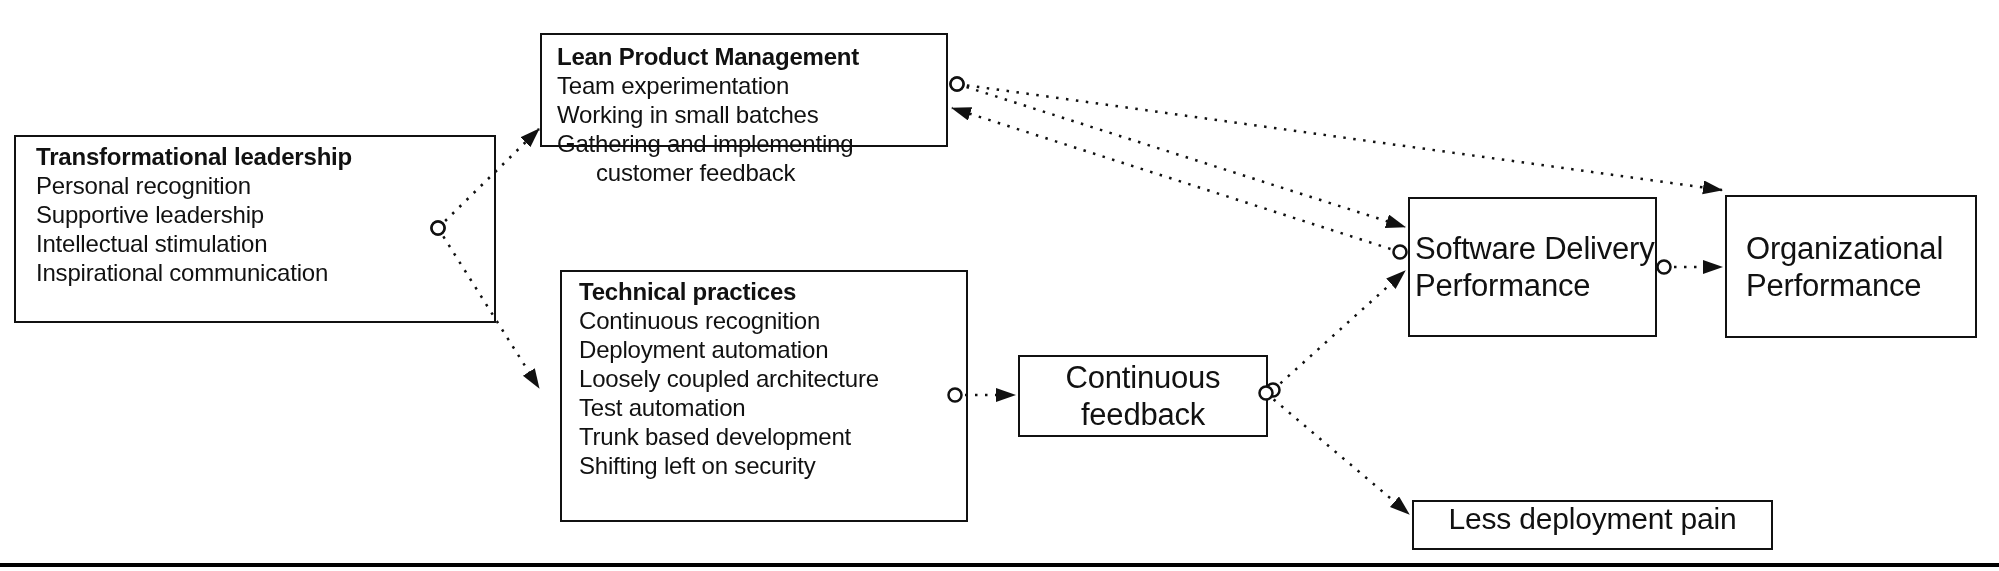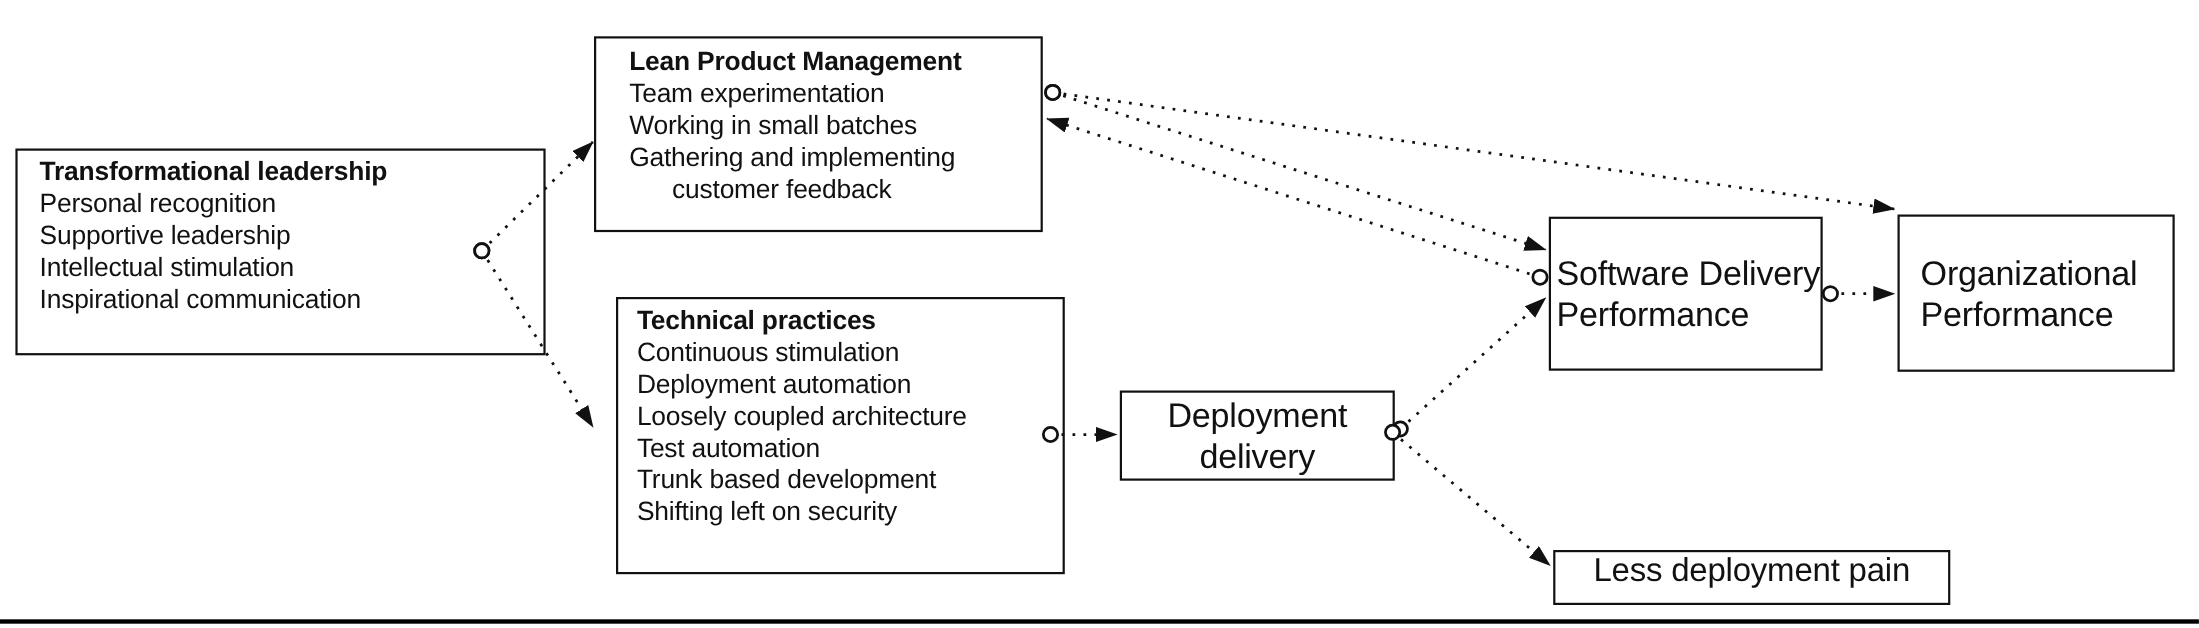--- a/index.html
+++ b/index.html
@@ -12,21 +12,21 @@
     box-sizing:border-box;
   }
   .list-box { font-size:24px; line-height:29px; letter-spacing:-0.2px; }
   .list-box .title { font-weight:bold; padding-left:39px; text-indent:-39px; }
   .list-box .item  { padding-left:39px; text-indent:-39px; }
   .big {
     font-size:31px; line-height:37px; letter-spacing:-0.2px;
     display:flex; flex-direction:column; justify-content:center;
   }
   .tl  { left:14px;   top:135px; width:482px; height:188px; padding:5px 6px 0 20px; }
-  .lpm { left:540px;  top:33px;  width:408px; height:178px; padding:7px 6px 0 30px; }
+  .lpm { left:540px;  top:33px;  width:408px; height:114px; padding:7px 6px 0 15px; }
   .tp  { left:540px;  top:270px; width:408px; height:252px; padding:5px 6px 0 17px;margin-left:20px; }
   .cd  { left:1018px; top:355px; width:250px; height:82px;  align-items:center; text-align:center; }
   .sdp { left:1408px; top:197px; width:249px; height:140px; padding-left:5px; }
   .op  { left:1725px; top:195px; width:252px; height:143px; padding-left:19px;justify-content:center; }
   .ldp { left:1412px; top:500px; width:361px; height:50px;
          font-size:30px; line-height:34px; flex-direction:row; align-items:flex-start; justify-content:center; }
   .edges { position:absolute; left:0; top:0; width:1999px; height:571px; pointer-events:none; }
   .edge  { stroke:#111111; stroke-width:2.5; stroke-dasharray:2.5 7.5; fill:none; }
   .rule  { position:absolute; left:0; top:563px; width:1999px; height:4px; background:#000000; }
 </style>
@@ -45,30 +45,30 @@
 
   <div class="box list-box lpm">
     <div class="title">Lean Product Management</div>
     <div class="item">Team experimentation</div>
     <div class="item">Working in small batches</div>
     <div class="item">Gathering and implementing customer feedback</div>
   </div>
 
   <div class="box list-box tp">
     <div class="title">Technical practices</div>
-    <div class="item">Continuous stimulation</div>
+    <div class="item">Continuous recognition</div>
     <div class="item">Deployment automation</div>
     <div class="item">Loosely coupled architecture</div>
     <div class="item">Test automation</div>
     <div class="item">Trunk based development</div>
     <div class="item">Shifting left on security</div>
   </div>
 
   <div class="box big cd">
-    <span>Deployment delivery</span>
+    <span>Continuous feedback</span>
   </div>
 
   <div class="box big sdp">
     <span>Software Delivery Performance</span>
   </div>
 
   <div class="box big op">
     <span>Organizational Performance</span>
   </div>
 

